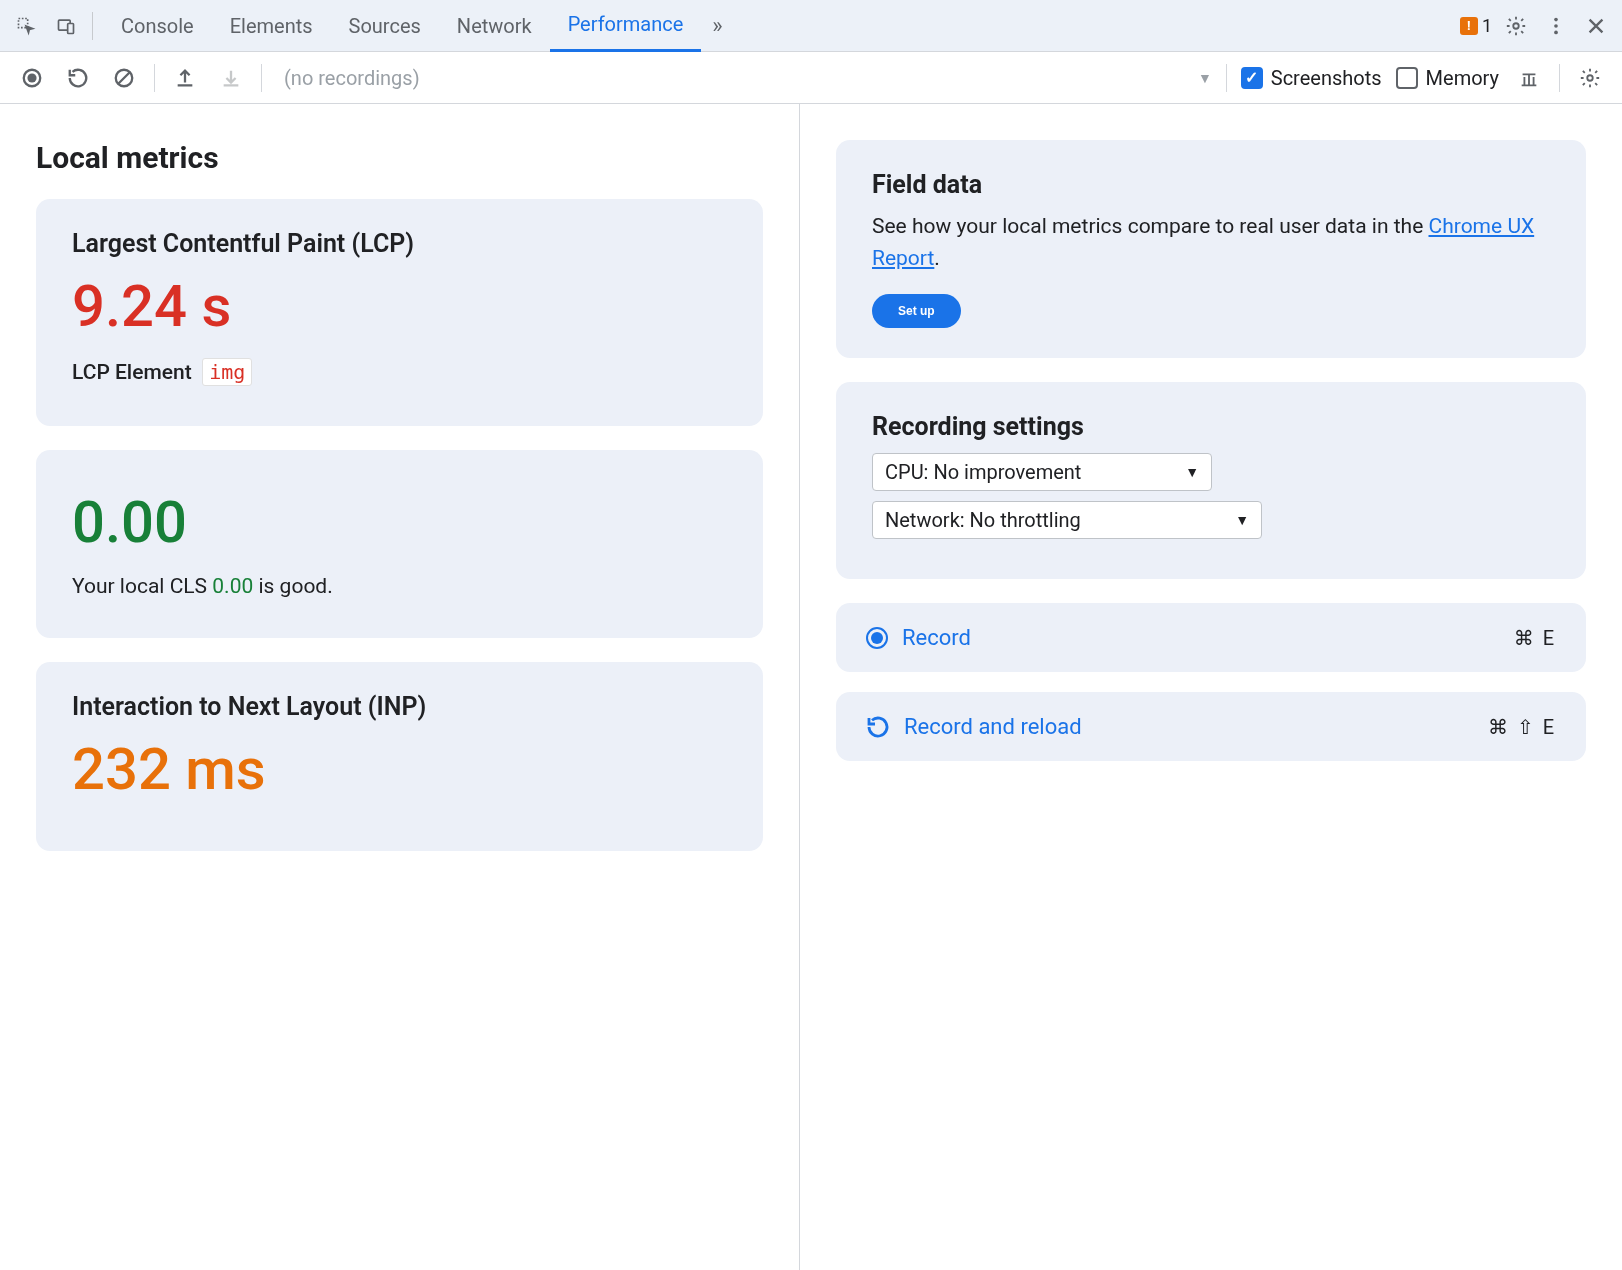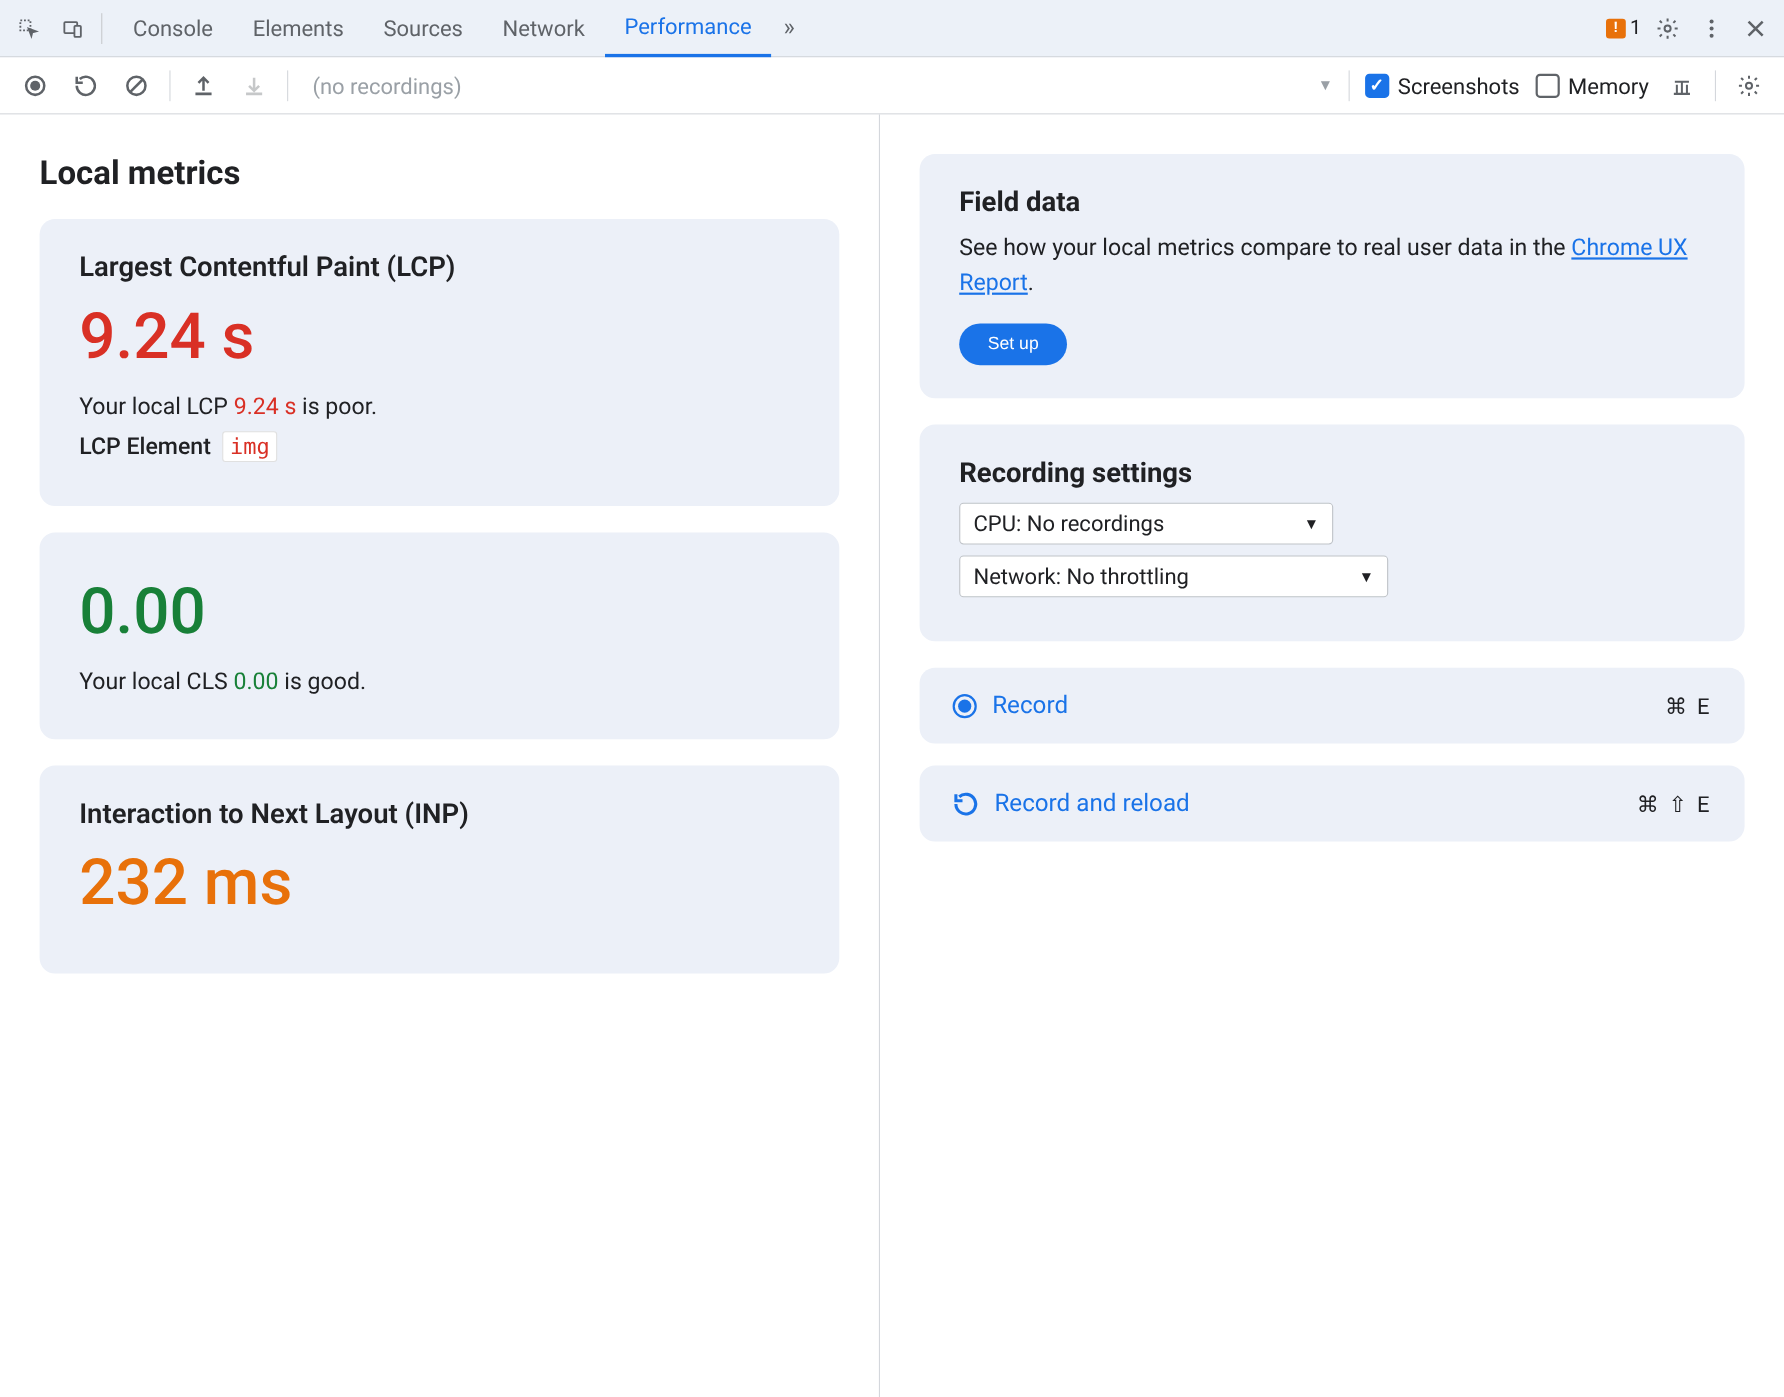--- a/index.html
+++ b/index.html
@@ -111,22 +111,22 @@
 
 .card-sub { font-size: 25px; font-weight:700; margin-bottom: 12px; }
 .card-desc { font-size: 21px; color:#202124; line-height:1.5; margin-bottom: 20px; }
 .card-desc a { color:#1a73e8; text-decoration:underline; }
 .btn-primary {
   background:#1a73e8;
   color:#fff;
   border:none;
   border-radius: 22px;
   padding: 10px 26px;
-  font-size: 16px;
-  font-weight:400;
+  font-size: 12px;
+  font-weight:700;
   cursor:pointer;
 }
 .select {
   display:flex;
   align-items:center;
   justify-content:space-between;
   background:#fff;
   border:1px solid #bfc3c8;
   border-radius:4px;
   padding: 6px 12px;
@@ -264,23 +264,20 @@
 </div>
 
 <div class="main">
   <div class="col-left">
     <h2>Local metrics</h2>
 
     <div class="card">
       <div class="card-title">Largest Contentful Paint (LCP)</div>
       <div class="metric poor">9.24 s</div>
       <div class="subtext">
-        <span>Your local LCP </span><span class="val-poor">9.24 s</span><span> is poor.</span>
-      </div>
-      <div class="subtext">
         <span style="font-weight:500">LCP Element</span>
         &nbsp;<span class="tag-chip">img</span>
       </div>
     </div>
 
     <div class="card">
       <div class="metric good">0.00</div>
       <div class="subtext">
         <span>Your local CLS </span><span class="val-good">0.00</span><span> is good.</span>
       </div>
@@ -298,21 +295,21 @@
       <div class="card-sub">Field data</div>
       <div class="card-desc">
         <span>See how your local metrics compare to real user data in the </span><a href="#">Chrome UX Report</a><span>.</span>
       </div>
       <button class="btn-primary">Set up</button>
     </div>
 
     <div class="card">
       <div class="card-sub">Recording settings</div>
       <div class="select" style="width:340px">
-        <span>CPU: No recordings</span>
+        <span>CPU: No improvement</span>
           <span class="caret">▼</span>
       </div>
       <div class="select" style="width:390px">
         <span>Network: No throttling</span>
           <span class="caret">▼</span>
       </div>
     </div>
 
     <div class="action-card">
       <div class="action-left">

